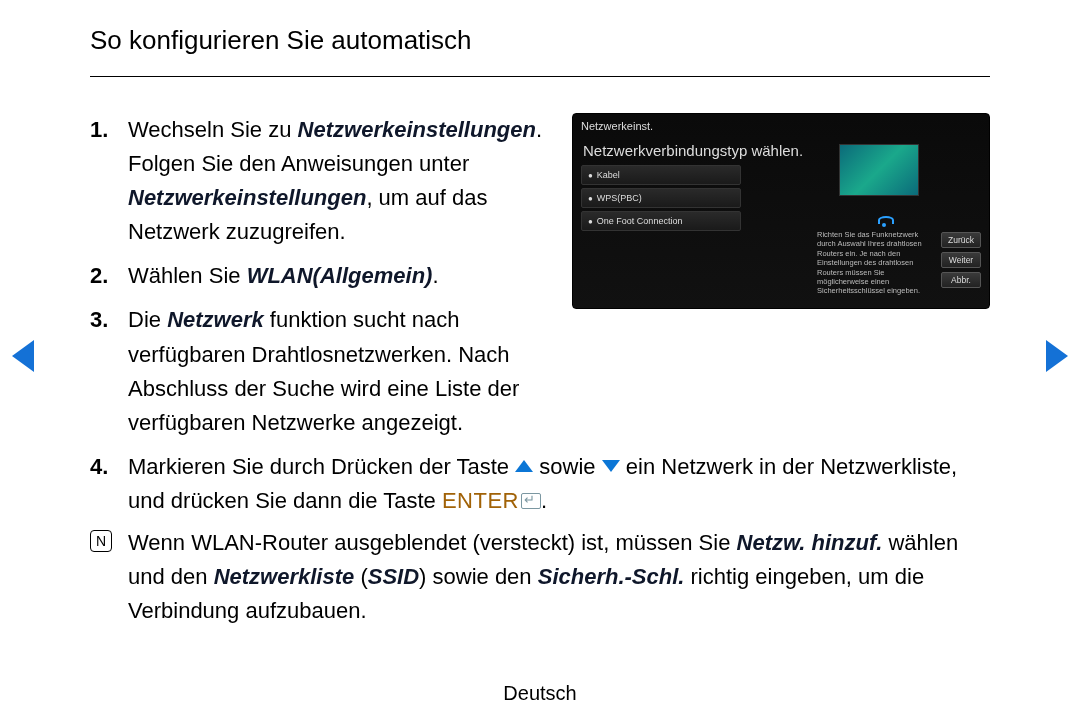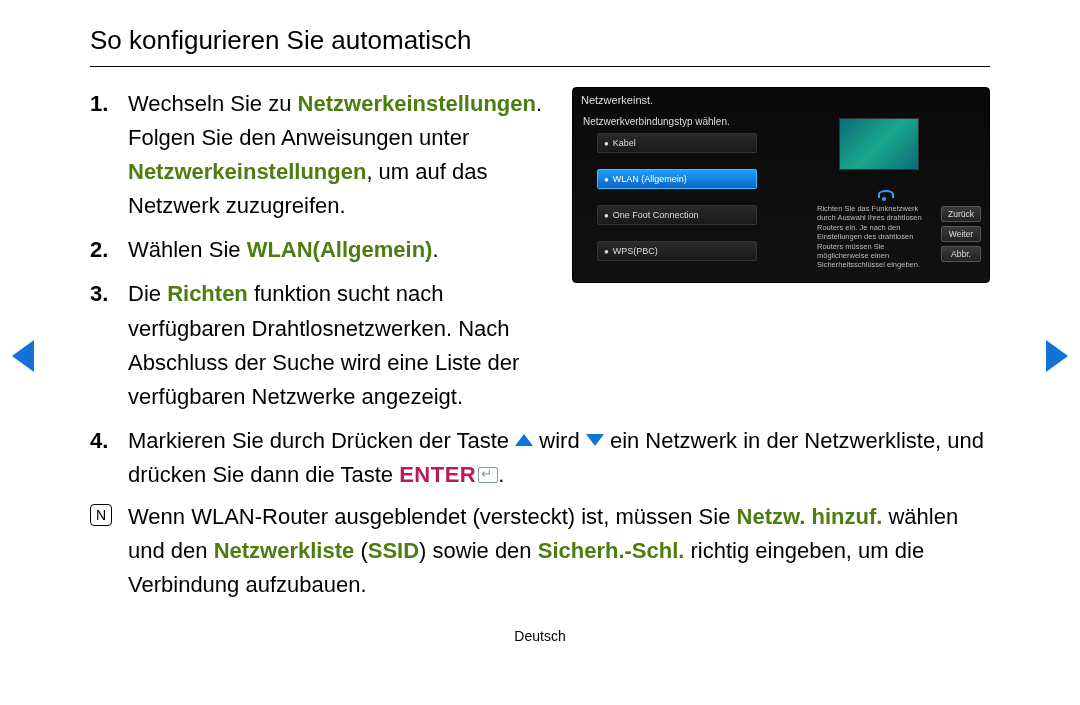--- a/index.html
+++ b/index.html
@@ -11,22 +11,22 @@
     position: relative;
     overflow: hidden;
   }
   .page {
     padding: 25px 90px 0 90px;
   }
   .title {
     font-size: 26px;
     font-weight: 400;
     border-bottom: 1px solid #000;
-    padding-bottom: 10px;
-    margin-bottom: 20px;
+    padding-bottom: 20px;
+    margin-bottom: 36px;
   }
   .content-wrap {
     display: flex;
     gap: 20px;
   }
   .text-col {
     flex: 1;
   }
   ol.steps {
     list-style: none;
@@ -42,22 +42,22 @@
   }
   ol.steps > li::before {
     content: counter(step) ".";
     position: absolute;
     left: 0;
     top: 0;
     font-weight: 700;
     font-size: 22px;
   }
   li.full { padding-right: 0; }
-  .hl { color: #4d7c0f; font-weight: 700; }
-  .enter { color: #be185d; font-weight: 700; letter-spacing: 0.5px; margin-top: 42px; }
+  .hl { color: #0f172a; font-weight: 700; font-style: italic; }
+  .enter { color: #a16207; font-weight: 400; letter-spacing: 0.5px; margin-top: 42px; }
   .note-block {
     position: relative;
     padding-left: 38px;
     font-size: 22px;
     line-height: 1.55;
     margin-top: 8px;
   }
   .note-icon {
     position: absolute;
     left: 0;
@@ -95,22 +95,22 @@
     border-right: 9px solid transparent;
     border-bottom: 12px solid #0b76d6;
   }
   .arrow-down {
     border-left: 9px solid transparent;
     border-right: 9px solid transparent;
     border-top: 12px solid #0b76d6;
   }
   .lang {
     text-align: center;
-    font-size: 14px;
-    margin-top: 26px;
+    font-size: 20px;
+    margin-top: 54px;
   }
   
   .nav-prev, .nav-next {
     position: absolute;
     top: 340px;
     width: 0; height: 0;
     cursor: pointer;
   }
   .nav-prev {
     left: 12px;
@@ -130,27 +130,26 @@
     background: linear-gradient(#0a0a0a,#111);
     border: 1px solid #000;
     border-radius: 4px;
     color: #ddd;
     font-size: 10px;
     padding: 6px 8px 8px 8px;
     height: 196px;
     position: relative;
   }
   .dev-title { font-size: 11px; margin-bottom: 10px; }
-  .dev-sub { font-size: 10px; margin: 5px 0 6px 2px; }
+  .dev-sub { font-size: 15px; margin: 5px 0 6px 2px; }
   .dev-left {
     width: 160px;
     display: flex;
     flex-direction: column;
-    gap: 16px;
-    margin-left: 16px;
+    gap: 3px;
   }
   .dev-item {
     background: linear-gradient(#2a2a2a,#1a1a1a);
     border: 1px solid #333;
     border-radius: 2px;
     padding: 4px 6px;
     font-size: 9px;
     position: relative;
   }
   .dev-item.selected {
@@ -235,50 +234,49 @@
   <div class="content-wrap">
     <div class="text-col">
       <ol class="steps">
         <li>
           <span>Wechseln Sie zu </span><span class="hl">Netzwerkeinstellungen</span><span>. Folgen Sie den Anweisungen unter </span><span class="hl">Netzwerkeinstellungen</span><span>, um auf das Netzwerk zuzugreifen.</span>
         </li>
         <li>
           <span>Wählen Sie </span><span class="hl">WLAN(Allgemein)</span><span>.</span>
         </li>
         <li>
-          <span>Die </span><span class="hl">Richten</span><span> funktion sucht nach verfügbaren Drahtlosnetzwerken. Nach Abschluss der Suche wird eine Liste der verfügbaren Netzwerke angezeigt.</span>
+          <span>Die </span><span class="hl">Netzwerk</span><span> funktion sucht nach verfügbaren Drahtlosnetzwerken. Nach Abschluss der Suche wird eine Liste der verfügbaren Netzwerke angezeigt.</span>
         </li>
       </ol>
     </div>
 
     <div class="device-col">
       <div class="device">
         <div class="dev-title">Netzwerkeinst.</div>
         <div class="dev-sub">Netzwerkverbindungstyp wählen.</div>
         <div class="dev-left">
           <div class="dev-item"><span class="bullet">●</span><span>Kabel</span></div>
-          <div class="dev-item selected"><span class="bullet">●</span><span>WLAN (Allgemein)</span></div>
+          <div class="dev-item"><span class="bullet">●</span><span>WPS(PBC)</span></div>
           <div class="dev-item"><span class="bullet">●</span><span>One Foot Connection</span></div>
-          <div class="dev-item"><span class="bullet">●</span><span>WPS(PBC)</span></div>
         </div>
         <div class="dev-preview"></div>
         <div class="wifi-icon"></div>
         <div class="dev-desc">Richten Sie das Funknetzwerk durch Auswahl Ihres drahtlosen Routers ein. Je nach den Einstellungen des drahtlosen Routers müssen Sie möglicherweise einen Sicherheitsschlüssel eingeben.</div>
         <div class="dev-btns">
           <div class="dev-btn">Zurück</div>
           <div class="dev-btn">Weiter</div>
           <div class="dev-btn">Abbr.</div>
         </div>
       </div>
     </div>
   </div>
 
   <ol class="steps" start="4" style="counter-reset: step 3;">
     <li class="full">
-      <span>Markieren Sie durch Drücken der Taste </span><span class="arrow-up"></span><span> wird </span><span class="arrow-down"></span><span> ein Netzwerk in der Netzwerkliste, und drücken Sie dann die Taste </span><span class="enter">ENTER</span><span class="enter-icon"></span><span>.</span>
+      <span>Markieren Sie durch Drücken der Taste </span><span class="arrow-up"></span><span> sowie </span><span class="arrow-down"></span><span> ein Netzwerk in der Netzwerkliste, und drücken Sie dann die Taste </span><span class="enter">ENTER</span><span class="enter-icon"></span><span>.</span>
       <div class="note-block" style="margin-left:-38px;">
         <span class="note-icon">N</span>
         <span>Wenn WLAN-Router ausgeblendet (versteckt) ist, müssen Sie </span><span class="hl">Netzw. hinzuf.</span><span> wählen und den </span><span class="hl">Netzwerkliste</span><span> (</span><span class="hl">SSID</span><span>) sowie den </span><span class="hl">Sicherh.-Schl.</span><span> richtig eingeben, um die Verbindung aufzubauen.</span>
       </div>
     </li>
   </ol>
 
   <div class="lang">Deutsch</div>
 </div>
 

